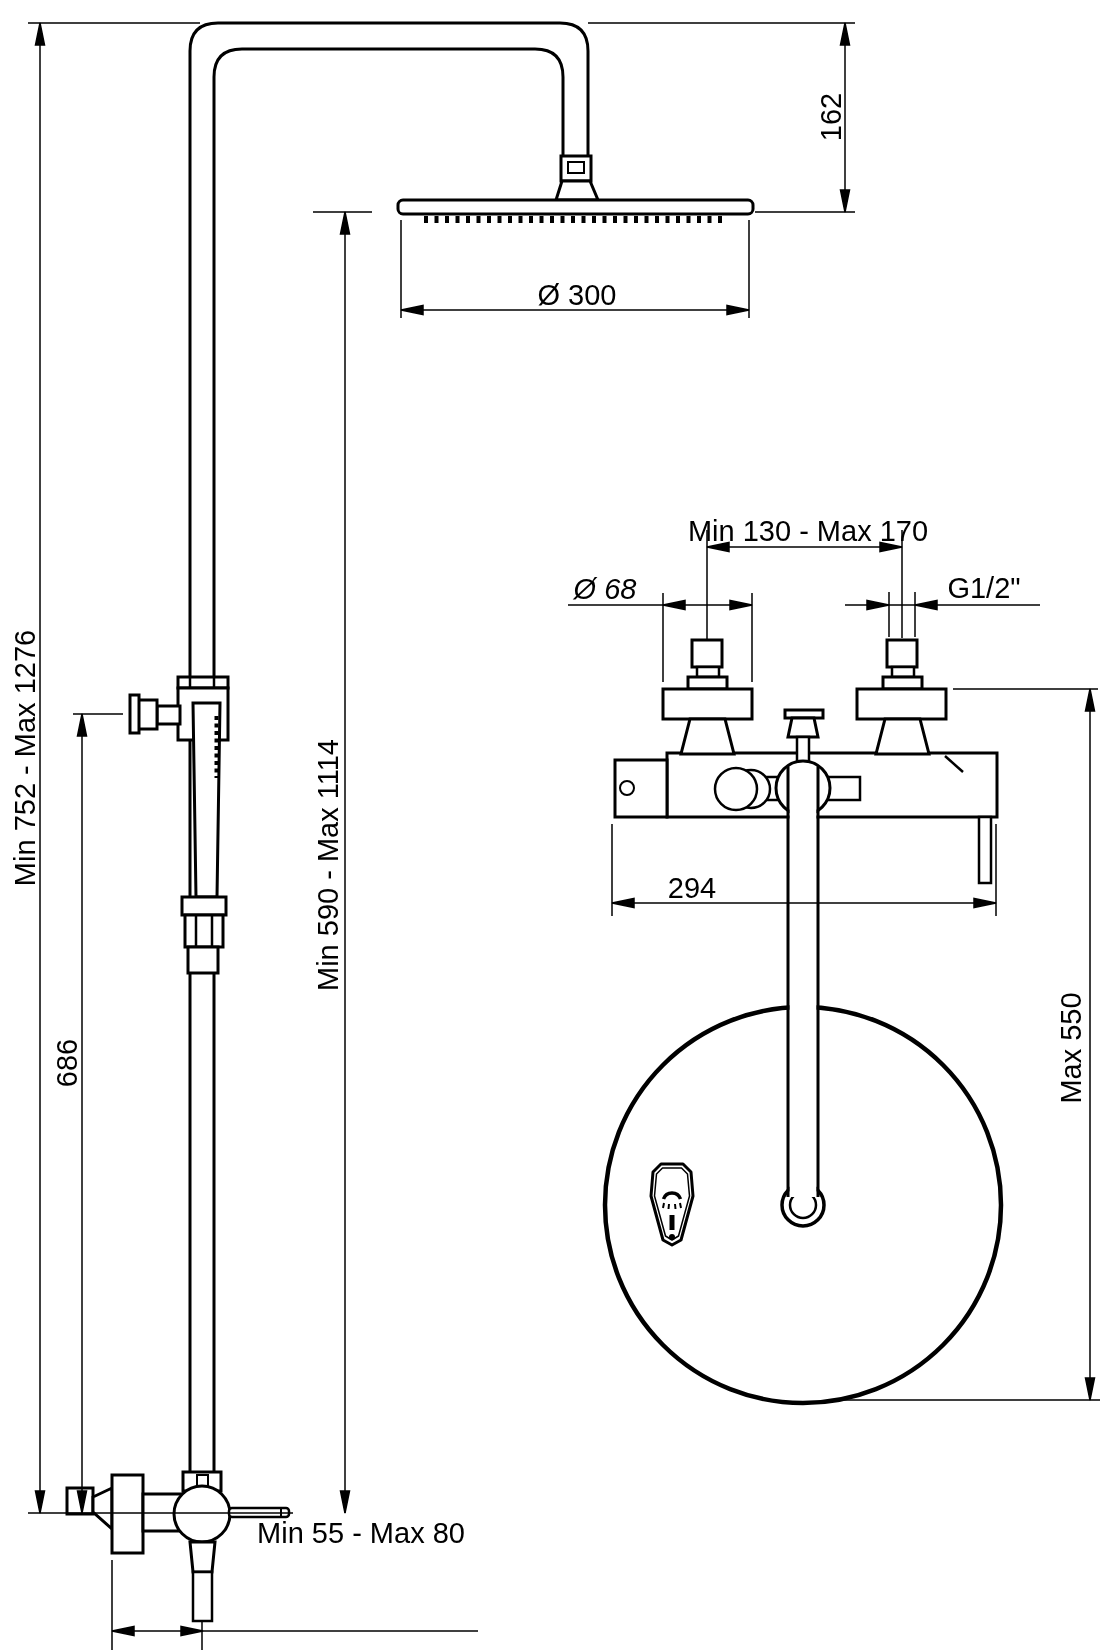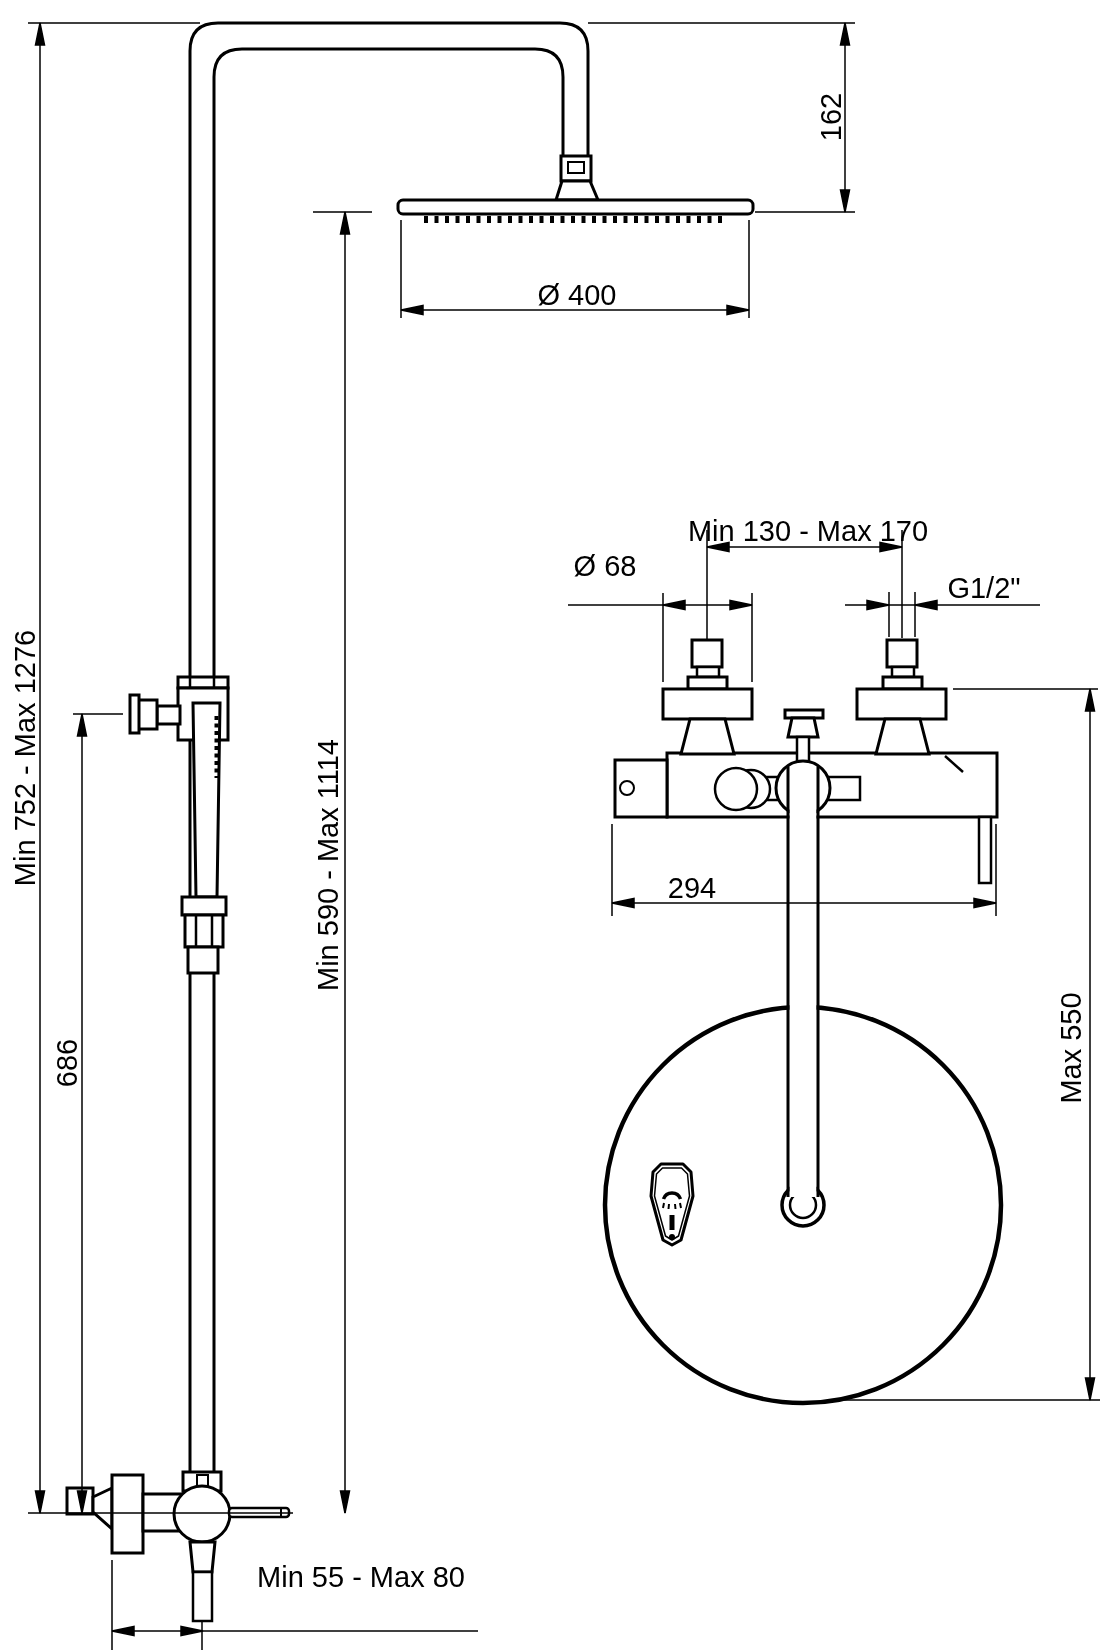--- a/index.html
+++ b/index.html
@@ -165,21 +165,21 @@
     <path fill="none" d="M 112 1631 L 478 1631"></path>
     <polygon points="112,1631 134,1626.5 134,1635.5"></polygon>
     <polygon points="203,1631 181,1626.5 181,1635.5"></polygon>
   </g>
 </svg>
 
 <span class="dimlabel vert" style="left:25px;top:758px;">Min 752 - Max 1276</span>
 <span class="dimlabel vert" style="left:67px;top:1063px;">686</span>
 <span class="dimlabel vert" style="left:328px;top:865px;">Min 590 - Max 1114</span>
 <span class="dimlabel vert" style="left:831px;top:117px;">162</span>
-<span class="dimlabel" style="left:577px;top:295px;">Ø 400</span>
-<span class="dimlabel" style="left:361px;top:1533px;margin-top:44px;">Min 55 - Max 80</span>
+<span class="dimlabel" style="left:577px;top:295px;">Ø 300</span>
+<span class="dimlabel" style="left:361px;top:1533px;">Min 55 - Max 80</span>
 <span class="dimlabel" style="left:808px;top:531px;">Min 130 - Max 170</span>
-<span class="dimlabel" style="left:605px;top:566px;">Ø 68</span>
+<span class="dimlabel" style="left:605px;top:589px;font-style:italic;">Ø 68</span>
 <span class="dimlabel" style="left:984px;top:588px;">G1/2"</span>
 <span class="dimlabel" style="left:692px;top:888px;">294</span>
 <span class="dimlabel vert" style="left:1071px;top:1048px;">Max 550</span>
 
 </div>
 
 </body></html>

